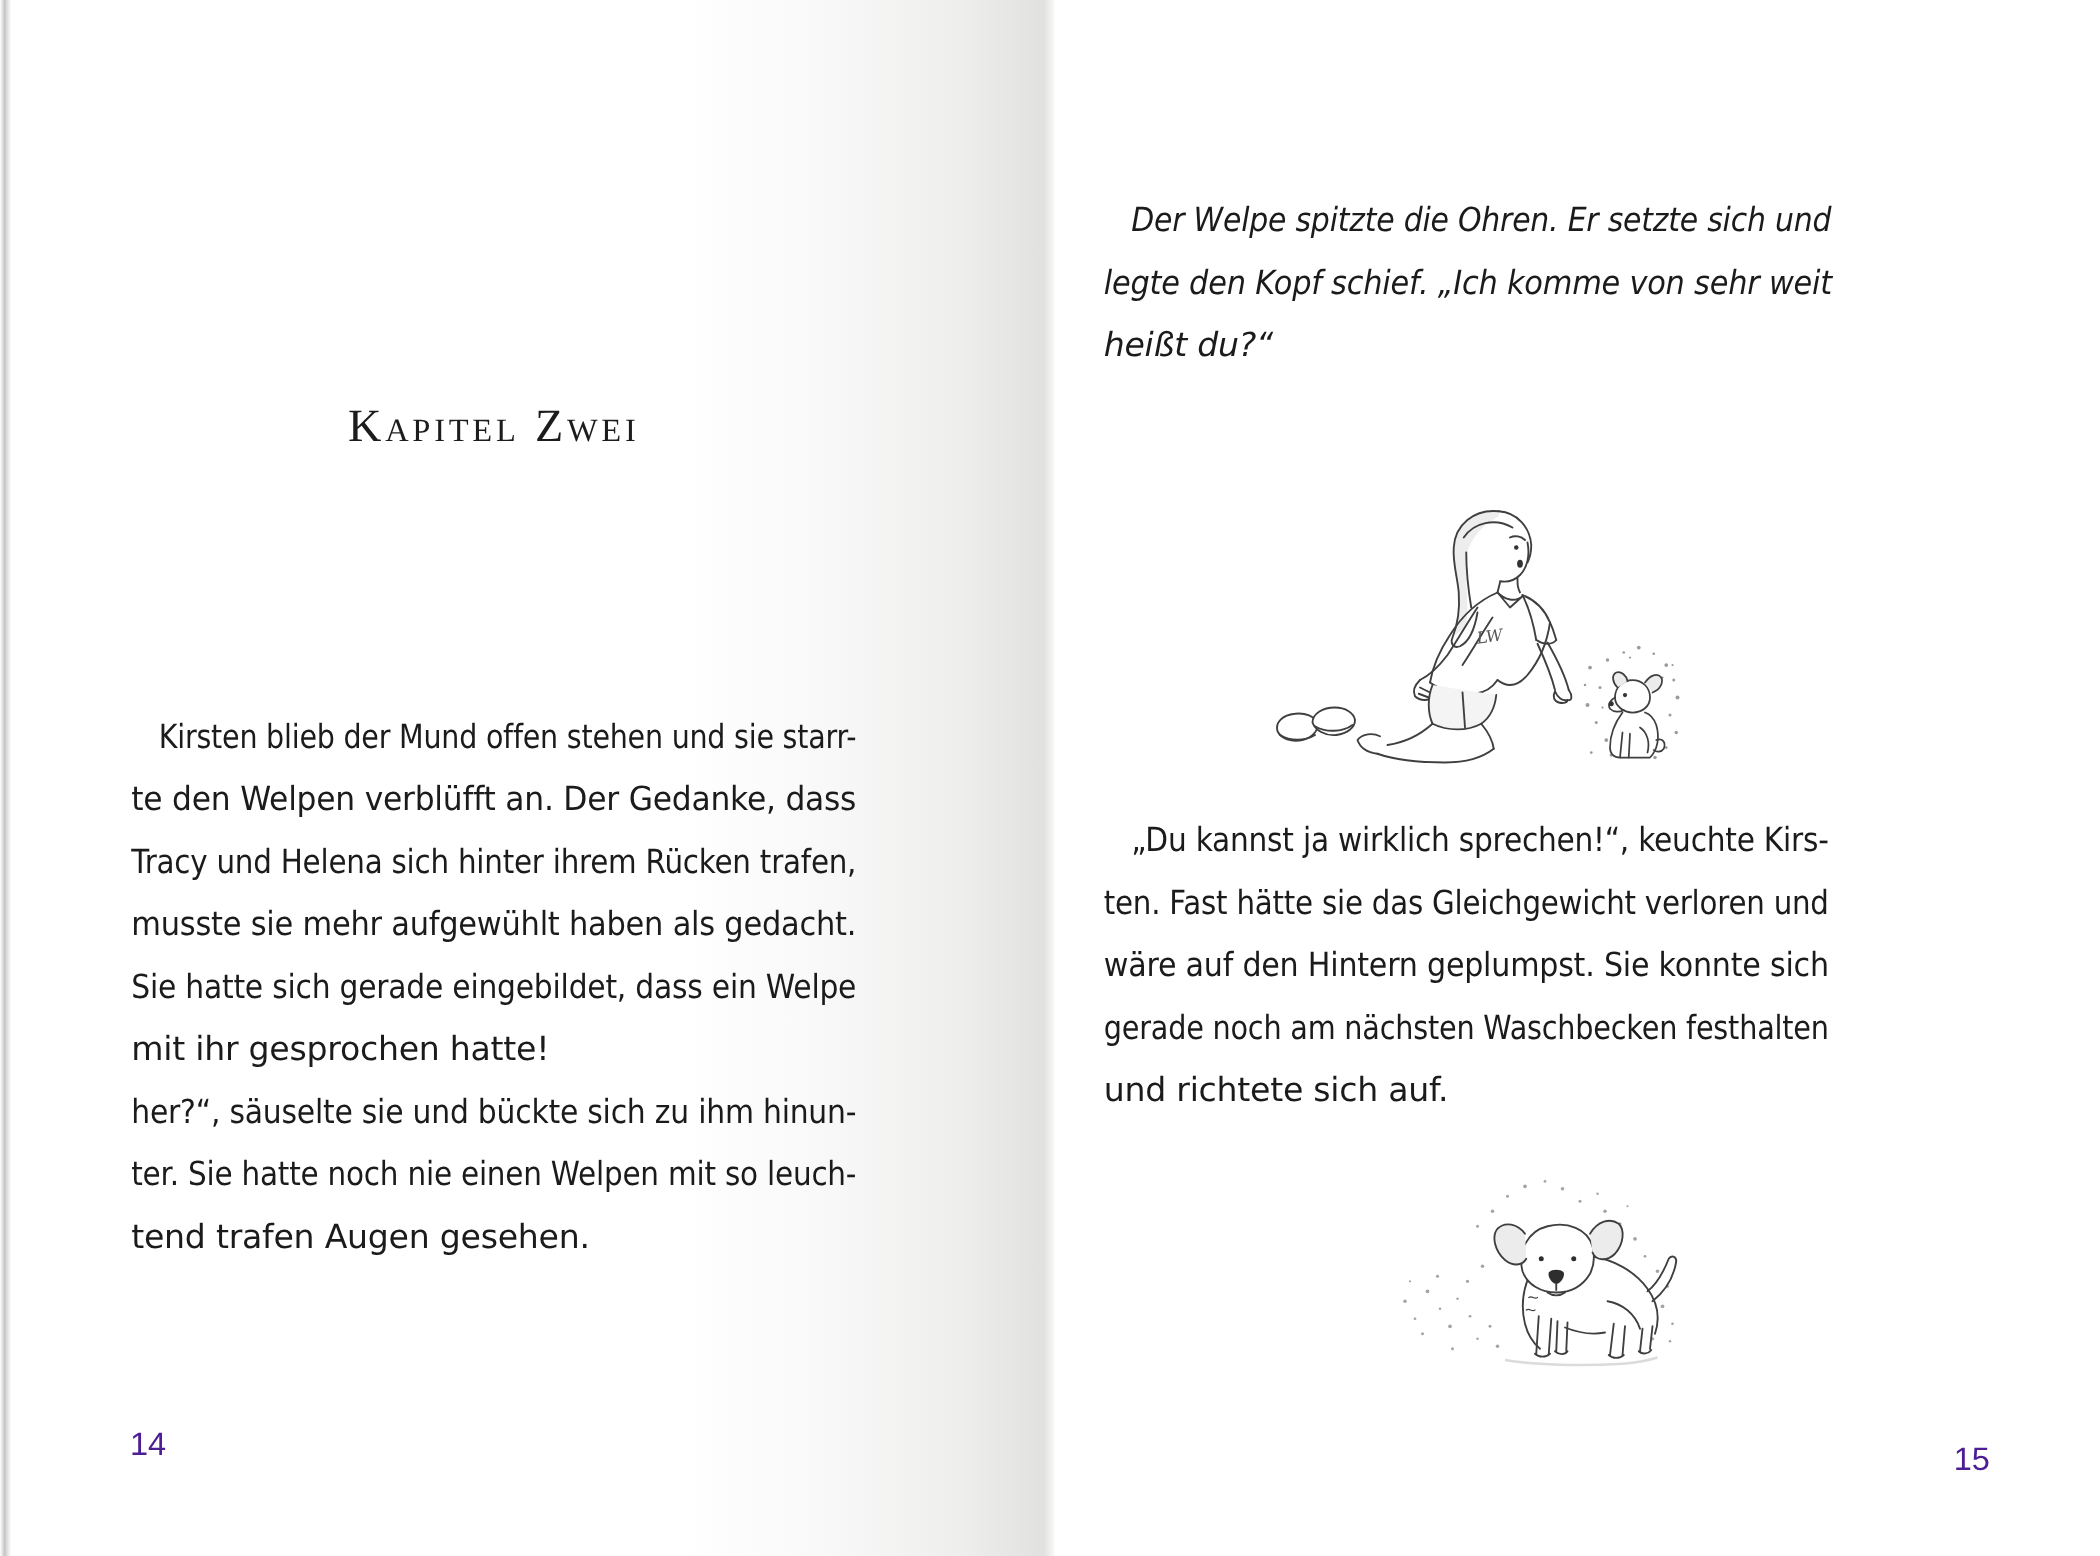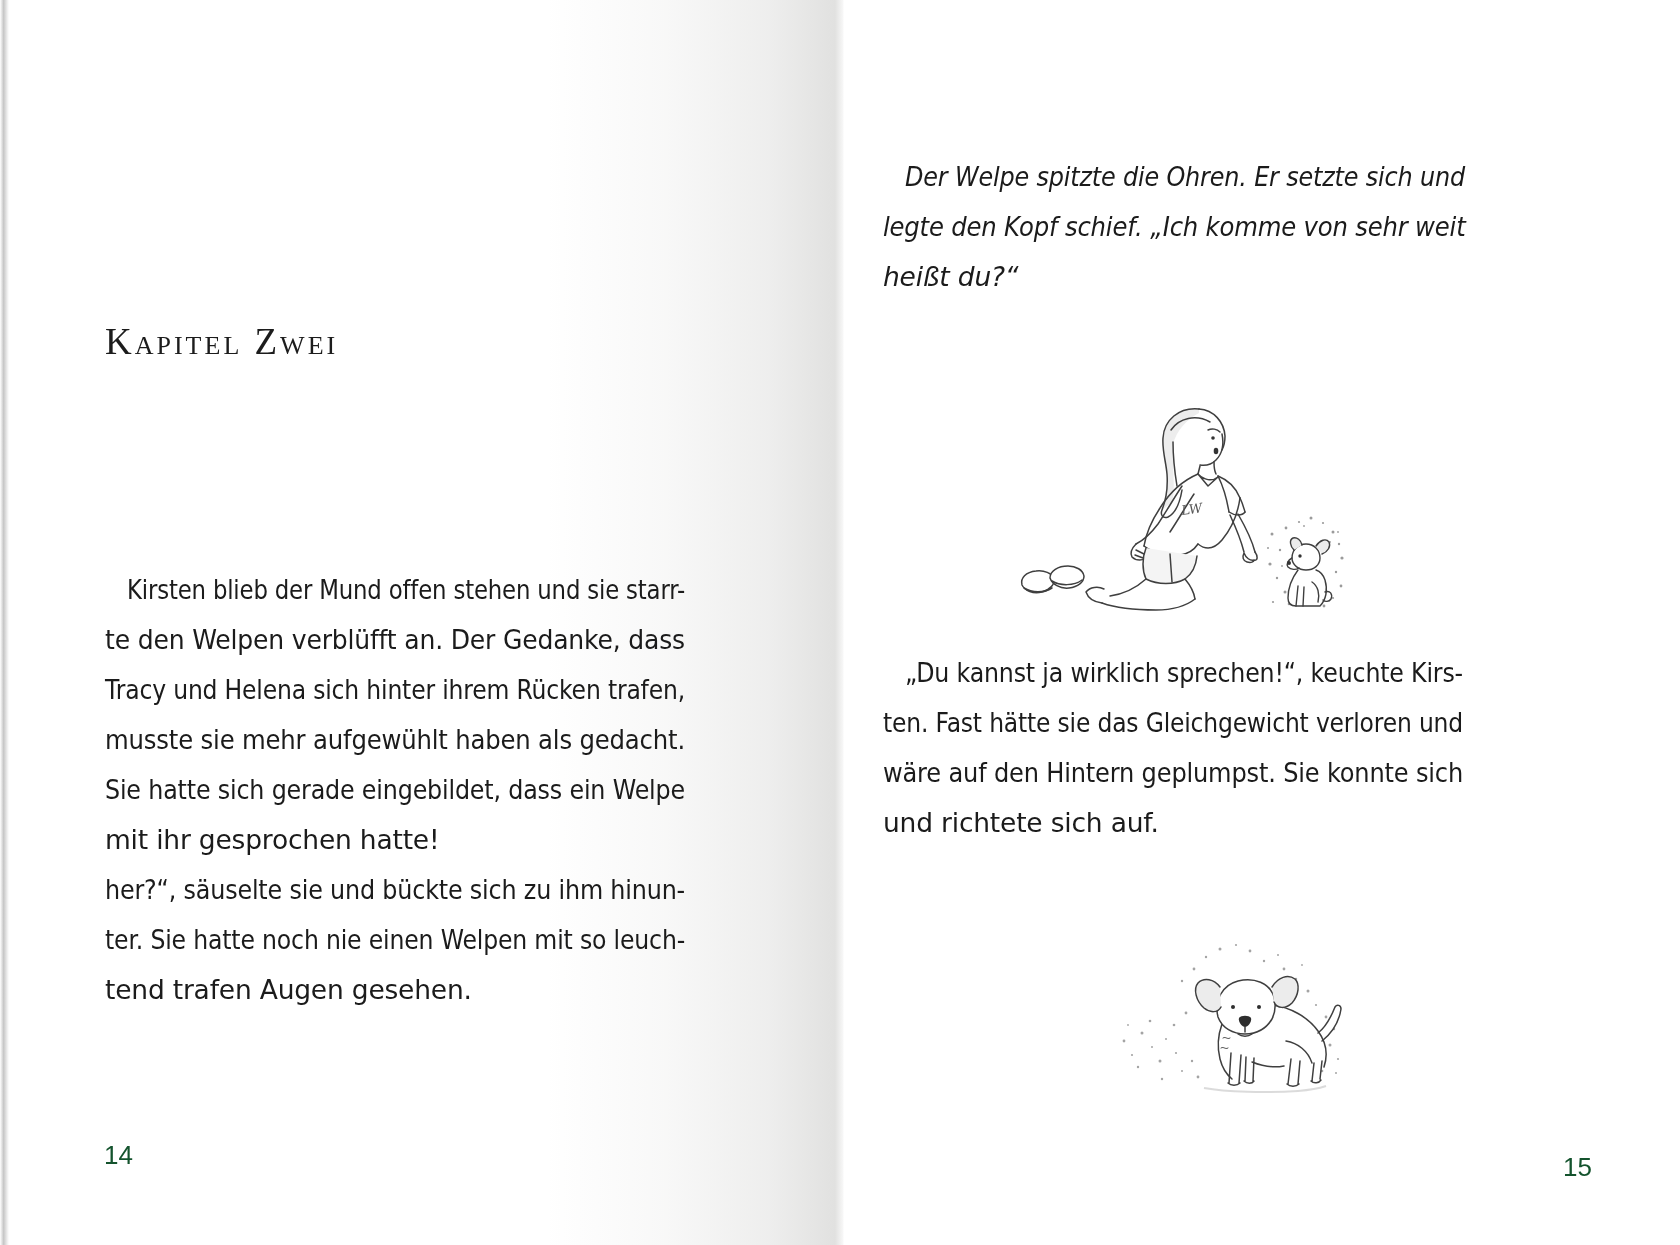--- a/index.html
+++ b/index.html
@@ -23,37 +23,38 @@
       rgba(120,120,114,0) 0%,
       rgba(120,120,114,0.05) 40%,
       rgba(115,115,110,0.12) 75%,
       rgba(105,105,100,0.20) 97%,
       rgba(150,150,145,0.08) 99.6%,
       rgba(150,150,145,0) 100%);
   }
   
   .chapter-heading{
     position:absolute;left:105px;top:320px;width:580px;
+    text-align:center;
     font-family:"Liberation Serif","DejaVu Serif",serif;
     font-variant:small-caps;
     font-size:37px;letter-spacing:3px;color:#1c1c1c;
   }
   
   .textblock{position:absolute;width:580px;}
   .tb-left{left:105px;top:565px;}
   .tb-right-1{left:883px;top:152px;font-style:italic;}
   .tb-right-2{left:883px;top:648px;}
   .line{height:50px;white-space:nowrap;font-size:26.5px;letter-spacing:-0.2px;line-height:50px;}
   .line .lt{display:inline-block;transform-origin:left center;white-space:pre;}
   .line.indent{padding-left:22px;}
   
   .page-number{
     position:absolute;
     font-family:"Liberation Sans","DejaVu Sans",sans-serif;
-    font-size:26px;color:#14532d;
+    font-size:26px;color:#4c1d95;
   }
   .pn-left{left:104px;top:1140px;}
   .pn-right{left:1543px;top:1152px;margin-left:20px;}
   
   .illus{position:absolute;}
   .illus-1{left:986px;top:382px;width:362px;height:232px;}
   .illus-2{left:1086px;top:921px;width:262px;height:178px;}
   svg{display:block;}
 </style>
 </head>
@@ -164,20 +165,21 @@
           <path d="M312,204 L310,224 M318,205 L317,224"></path>
           <path d="M339,210 C344,208 347,212 345,217 C343,220 339,220 337,218"></path>
         </g>
       </svg>
     </div>
 
     <div class="textblock tb-right-2">
       <div class="line indent"><span class="lt" style="transform: scaleX(0.8944);">„Du kannst ja wirklich sprechen!“, keuchte Kirs-</span></div>
       <div class="line"><span class="lt" style="transform: scaleX(0.8845);">ten. Fast hätte sie das Gleichgewicht verloren und</span></div>
       <div class="line"><span class="lt" style="transform: scaleX(0.9096);">wäre auf den Hintern geplumpst. Sie konnte sich</span></div>
+      <div class="line"><span class="lt" style="transform: scaleX(0.8666);">gerade noch am nächsten Waschbecken festhalten</span></div>
       <div class="line"><span class="lt">und richtete sich auf.</span></div>
     </div>
 
     <div class="illus illus-2">
       <svg width="262" height="178" viewBox="0 0 262 178" xmlns="http://www.w3.org/2000/svg">
         <g fill="#5a5a5a" opacity="0.55">
           <circle cx="38" cy="120" r="1.4"></circle>
             <circle cx="46" cy="134" r="1.1"></circle>
           <circle cx="56" cy="112" r="1.5"></circle>
             <circle cx="52" cy="146" r="1.2"></circle>

